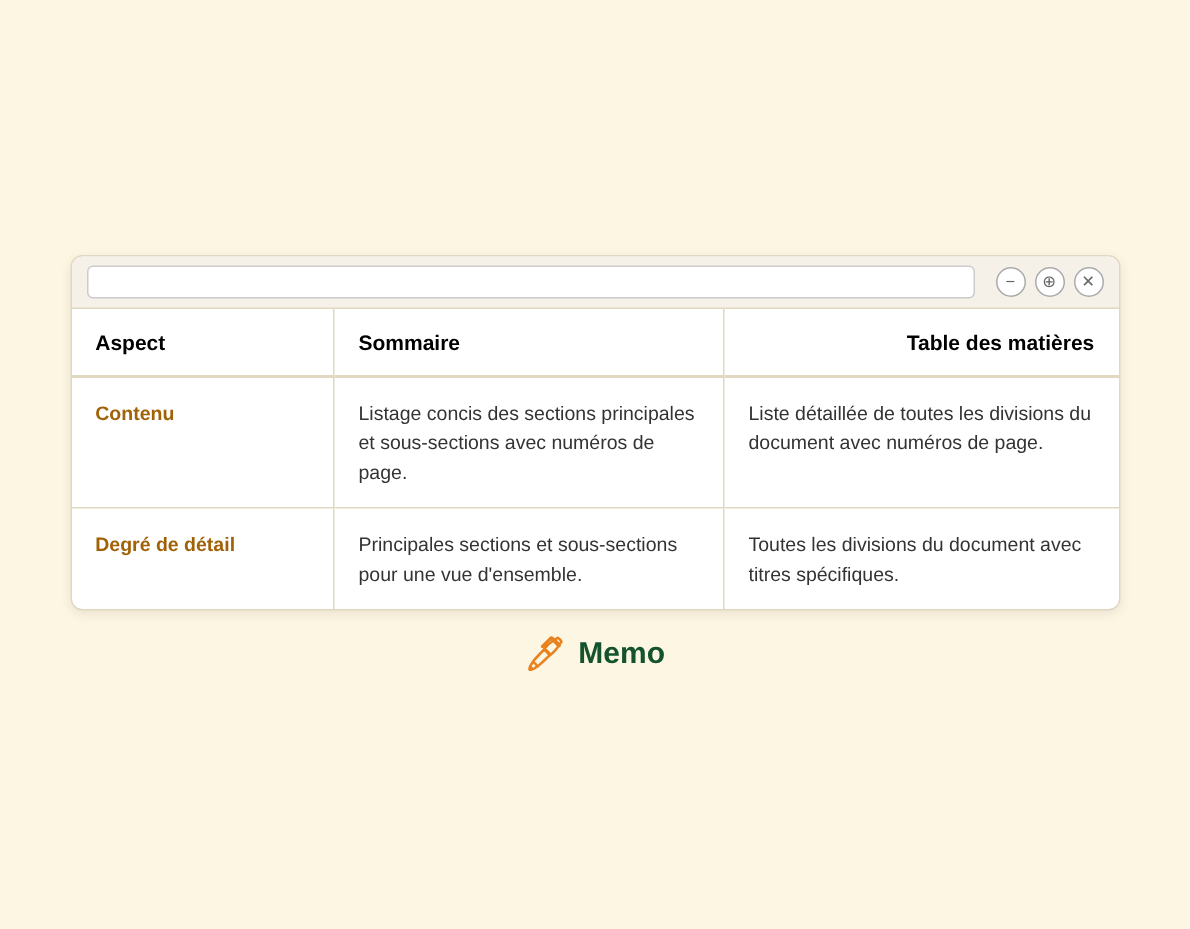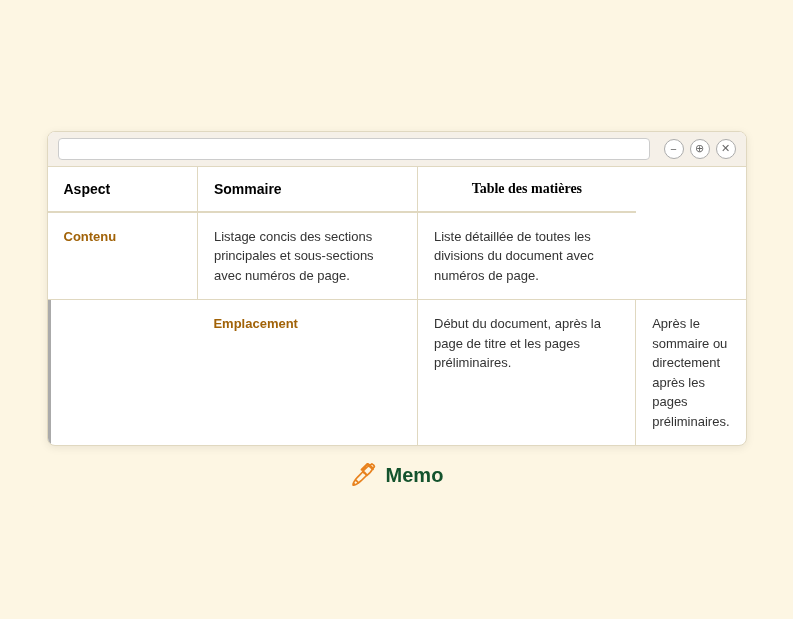--- a/index.html
+++ b/index.html
@@ -84,22 +84,21 @@
       border-right: 1px solid #e0d8c0;
       margin-top: 24px;
     }
 
     thead th:last-child {
       border-right: none;
       text-align: center;
     }
 
     thead th:nth-child(3) {
-      text-align: center;
-      font-family: Liberation Serif, serif;
+      text-align: right;
     }
 
     tbody tr {
       border-bottom: 1px solid #e0d8c0;
     }
 
     tbody tr:last-child {
       border-bottom: none;
     }
 
@@ -188,24 +187,24 @@
           <th class="col-sommaire">Sommaire</th>
           <th class="col-table">Table des matières</th>
         </tr>
       </thead>
       <tbody id="table-body">
       <tr>
             <td class="col-aspect"><span class="aspect-label">Contenu</span></td>
             <td class="col-sommaire">Listage concis des sections principales et sous-sections avec numéros de page.</td>
             <td class="col-table">Liste détaillée de toutes les divisions du document avec numéros de page.</td>
           </tr>
-          <tr class="selected-row">
-            <td class="col-aspect"><span class="aspect-label">Emplacement</span></td>
-            <td class="col-sommaire">Début du document, après la page de titre et les pages préliminaires.</td>
-            <td class="col-table">Après le sommaire ou directement après les pages préliminaires.</td>
+          <tr>
+            <td class="col-aspect"><span class="aspect-label">Degré de détail</span></td>
+            <td class="col-sommaire">Principales sections et sous-sections pour une vue d'ensemble.</td>
+            <td class="col-table">Toutes les divisions du document avec titres spécifiques.</td>
           </tr>
         </tbody>
     </table>
   </div>
 
   <div class="brand-footer">
     <span class="brand-icon">🖊</span>
     <span class="brand-memo">Memo</span>
   </div>
 </div>

